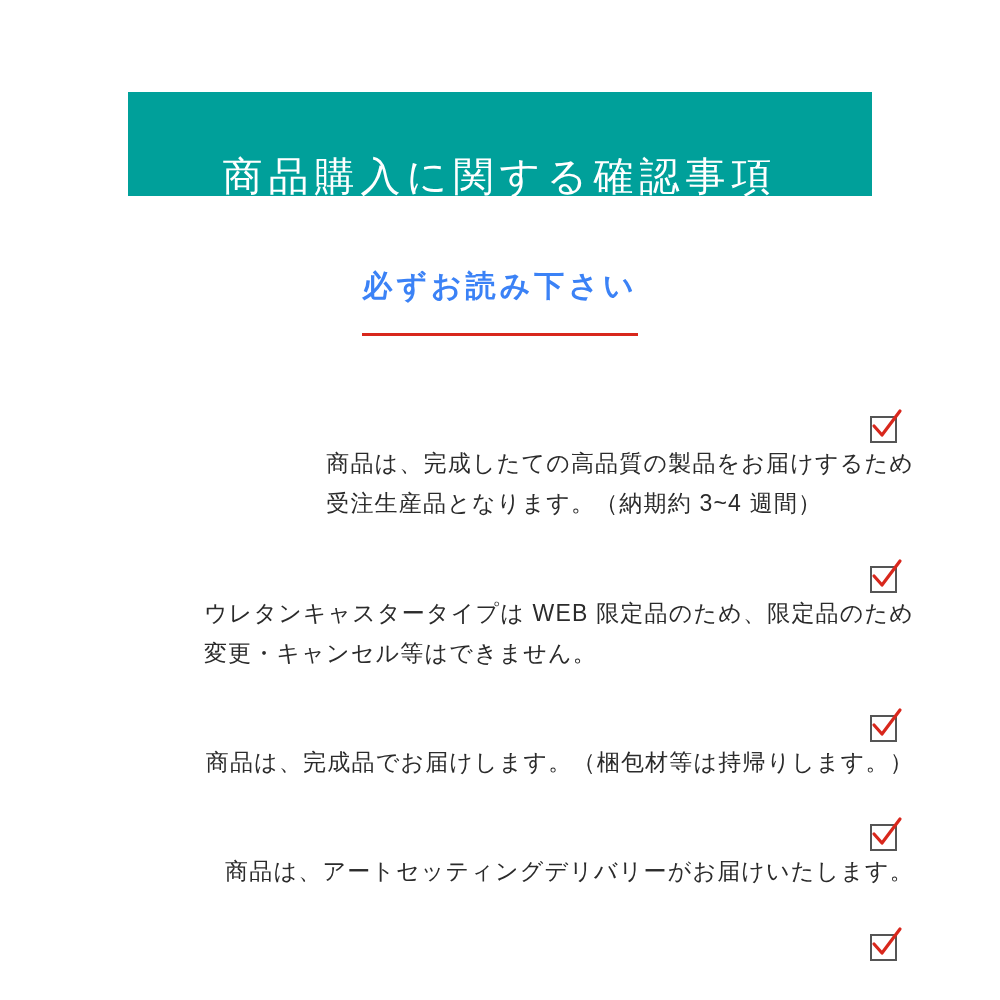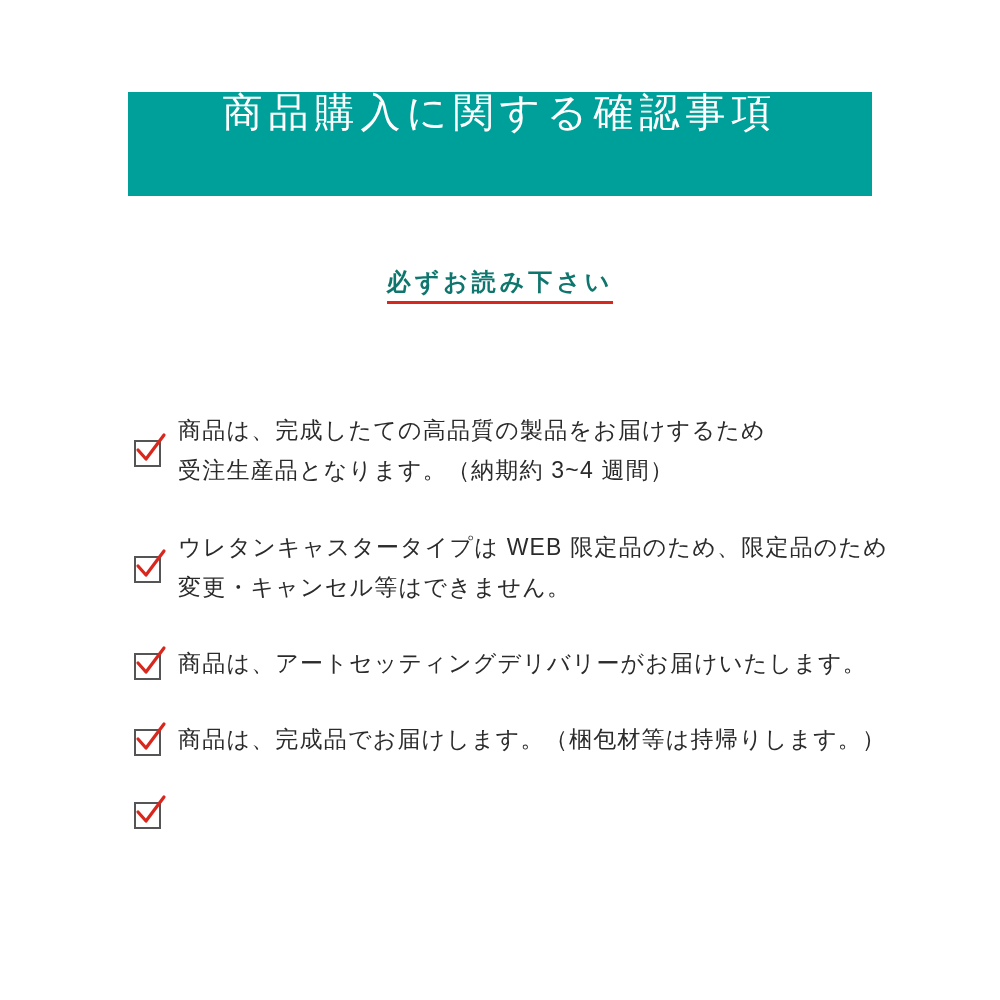--- a/index.html
+++ b/index.html
@@ -24,21 +24,21 @@
 
   
   .banner {
     position: absolute;
     left: 128px;
     top: 92px;
     width: 744px;
     height: 104px;
     background: #00a09a;
     display: flex;
-    align-items: flex-start;
+    align-items: flex-end;
     justify-content: center;
   }
   .banner-title {
     color: #ffffff;
     font-size: 40px;
     letter-spacing: 6px;
     font-weight: 400;
     white-space: nowrap;
     line-height: 1;
   }
@@ -46,40 +46,41 @@
   
   .subhead-wrap {
     position: absolute;
     left: 0;
     top: 268px;
     width: 1000px;
     text-align: center;
   }
   .subhead {
     display: inline-block;
-    color: #0f766e;
-    font-size: 24px;
+    color: #3b82f6;
+    font-size: 30px;
     font-weight: bold;
     letter-spacing: 4px;
     line-height: 1.2;
-    padding-bottom: 4px;
+    padding-bottom: 29px;
     border-bottom: 3px solid #d8271c;
   }
 
   
   .list {
     position: absolute;
     left: 134px;
     top: 410px;
     width: 780px;
   }
   .list-item {
     display: flex;
-    align-items: center;
+    align-items: flex-end;
     margin-bottom: 36px;
+    flex-direction: column;
   }
   .check-box {
     position: relative;
     flex: 0 0 auto;
     width: 27px;
     height: 27px;
     border: 2px solid #555555;
     margin-top: 6px;
     margin-right: 17px;
     box-sizing: border-box;
@@ -134,30 +135,30 @@
       <span class="item-text">ウレタンキャスタータイプは WEB 限定品のため、限定品のため
 変更・キャンセル等はできません。</span>
     </div>
 
     <div class="list-item">
       <span class="check-box">
         <svg viewBox="0 0 34 34" aria-hidden="true">
           <path d="M5 17 L13 26 L31 2" fill="none" stroke="#d8271c" stroke-width="3.2" stroke-linecap="round" stroke-linejoin="round"></path>
         </svg>
       </span>
-      <span class="item-text">商品は、アートセッティングデリバリーがお届けいたします。</span>
+      <span class="item-text">商品は、完成品でお届けします。（梱包材等は持帰りします。）</span>
     </div>
 
     <div class="list-item">
       <span class="check-box">
         <svg viewBox="0 0 34 34" aria-hidden="true">
           <path d="M5 17 L13 26 L31 2" fill="none" stroke="#d8271c" stroke-width="3.2" stroke-linecap="round" stroke-linejoin="round"></path>
         </svg>
       </span>
-      <span class="item-text">商品は、完成品でお届けします。（梱包材等は持帰りします。）</span>
+      <span class="item-text">商品は、アートセッティングデリバリーがお届けいたします。</span>
     </div>
 
     <div class="list-item">
       <span class="check-box">
         <svg viewBox="0 0 34 34" aria-hidden="true">
           <path d="M5 17 L13 26 L31 2" fill="none" stroke="#d8271c" stroke-width="3.2" stroke-linecap="round" stroke-linejoin="round"></path>
         </svg>
       </span>
     </div>
 

